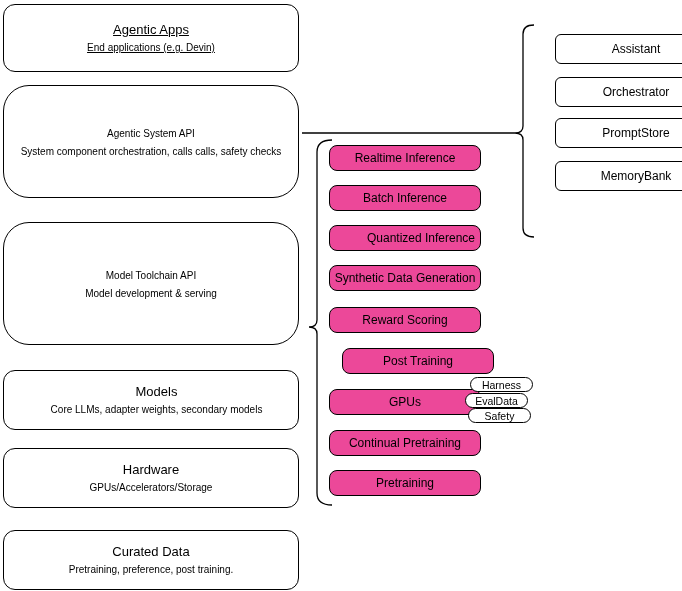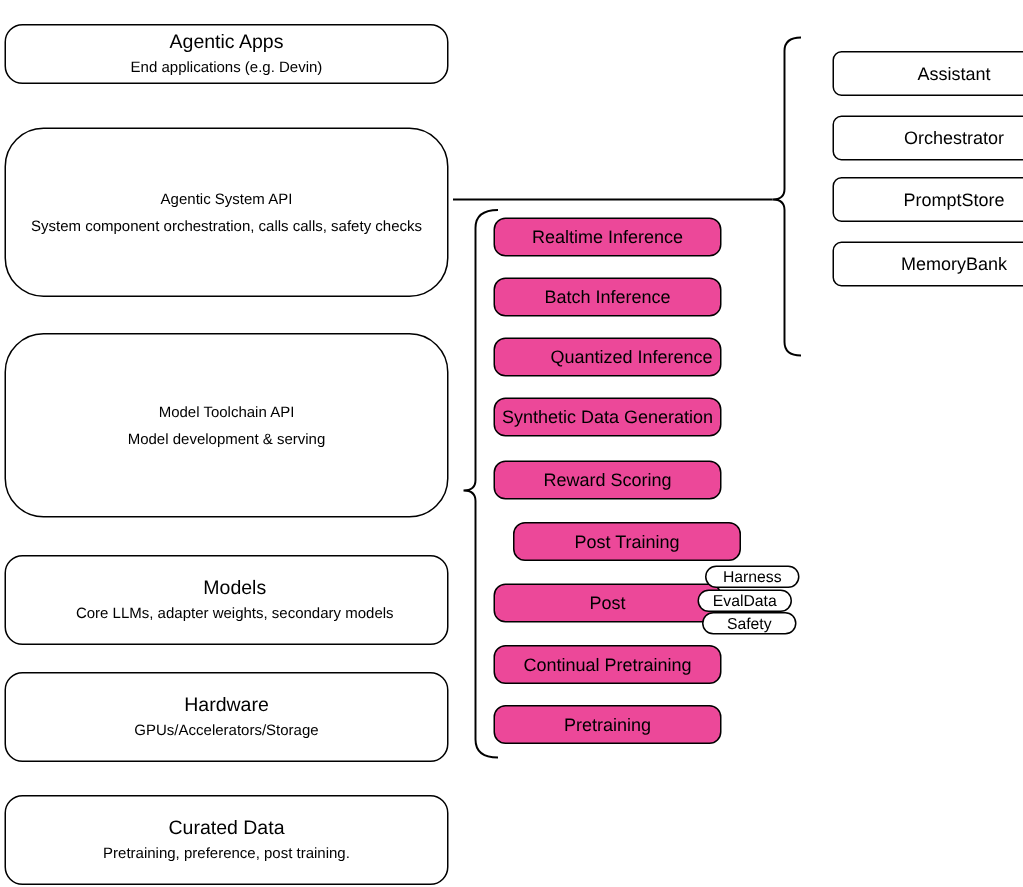--- a/index.html
+++ b/index.html
@@ -94,21 +94,21 @@
 <body>
 
 <div id="canvas">
 
   <svg class="overlay" viewBox="0 0 682 591" xmlns="http://www.w3.org/2000/svg">
     <path d="M332,140 Q317,140 317,152 L317,320 Q317,327 309,327 Q317,327 317,334 L317,493 Q317,505 332,505" fill="none" stroke="#000000" stroke-width="1.3"></path>
     <path d="M534,25 Q523,25 523,34 L523,126 Q523,133 515,133 Q523,133 523,140 L523,228 Q523,237 534,237" fill="none" stroke="#000000" stroke-width="1.3"></path>
     <path d="M302,133 L515,133" fill="none" stroke="#000000" stroke-width="1.3"></path>
   </svg>
 
-  <div class="lbox" style="top:16px;height:40px;">
+  <div class="lbox" style="top:4px;height:68px;text-decoration:underline;">
     <div class="ltitle">Agentic Apps</div>
     <div class="lsub">End applications (e.g. Devin)</div>
   </div>
 
   <div class="lbox big" style="top:85px;height:113px;">
     <div class="ltitle">Agentic System API</div>
     <div class="lsub">System component orchestration, calls calls, safety checks</div>
   </div>
 
   <div class="lbox big" style="top:222px;height:123px;">
@@ -130,21 +130,21 @@
     <div class="ltitle">Curated Data</div>
     <div class="lsub">Pretraining, preference, post training.</div>
   </div>
 
   <div class="mbox" style="top:145px;">Realtime Inference</div>
   <div class="mbox" style="top:185px;">Batch Inference</div>
   <div class="mbox" style="top:225px;padding-left:32px;">Quantized Inference</div>
   <div class="mbox" style="top:265px;">Synthetic Data Generation</div>
   <div class="mbox" style="top:307px;">Reward Scoring</div>
   <div class="mbox" style="top:348px;margin-left:13px;">Post Training</div>
-  <div class="mbox" style="top:389px;">Post</div>
+  <div class="mbox" style="top:389px;">GPUs</div>
   <div class="mbox" style="top:430px;">Continual Pretraining</div>
   <div class="mbox" style="top:470px;">Pretraining</div>
 
   <div class="pill" style="left:470px;top:377px;">Harness</div>
   <div class="pill" style="left:465px;top:393px;">EvalData</div>
   <div class="pill" style="left:468px;top:408px;">Safety</div>
 
   <div class="rbox" style="top:34px;">Assistant</div>
   <div class="rbox" style="top:77px;">Orchestrator</div>
   <div class="rbox" style="top:118px;">PromptStore</div>

